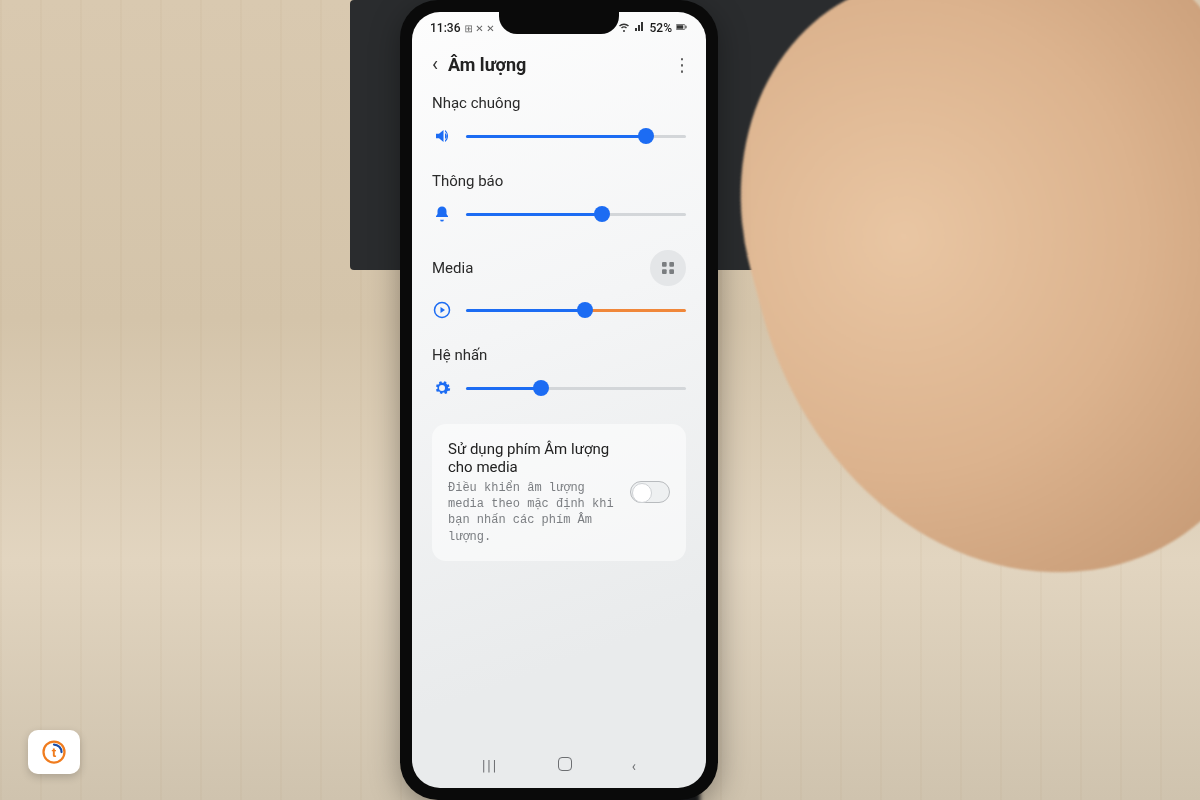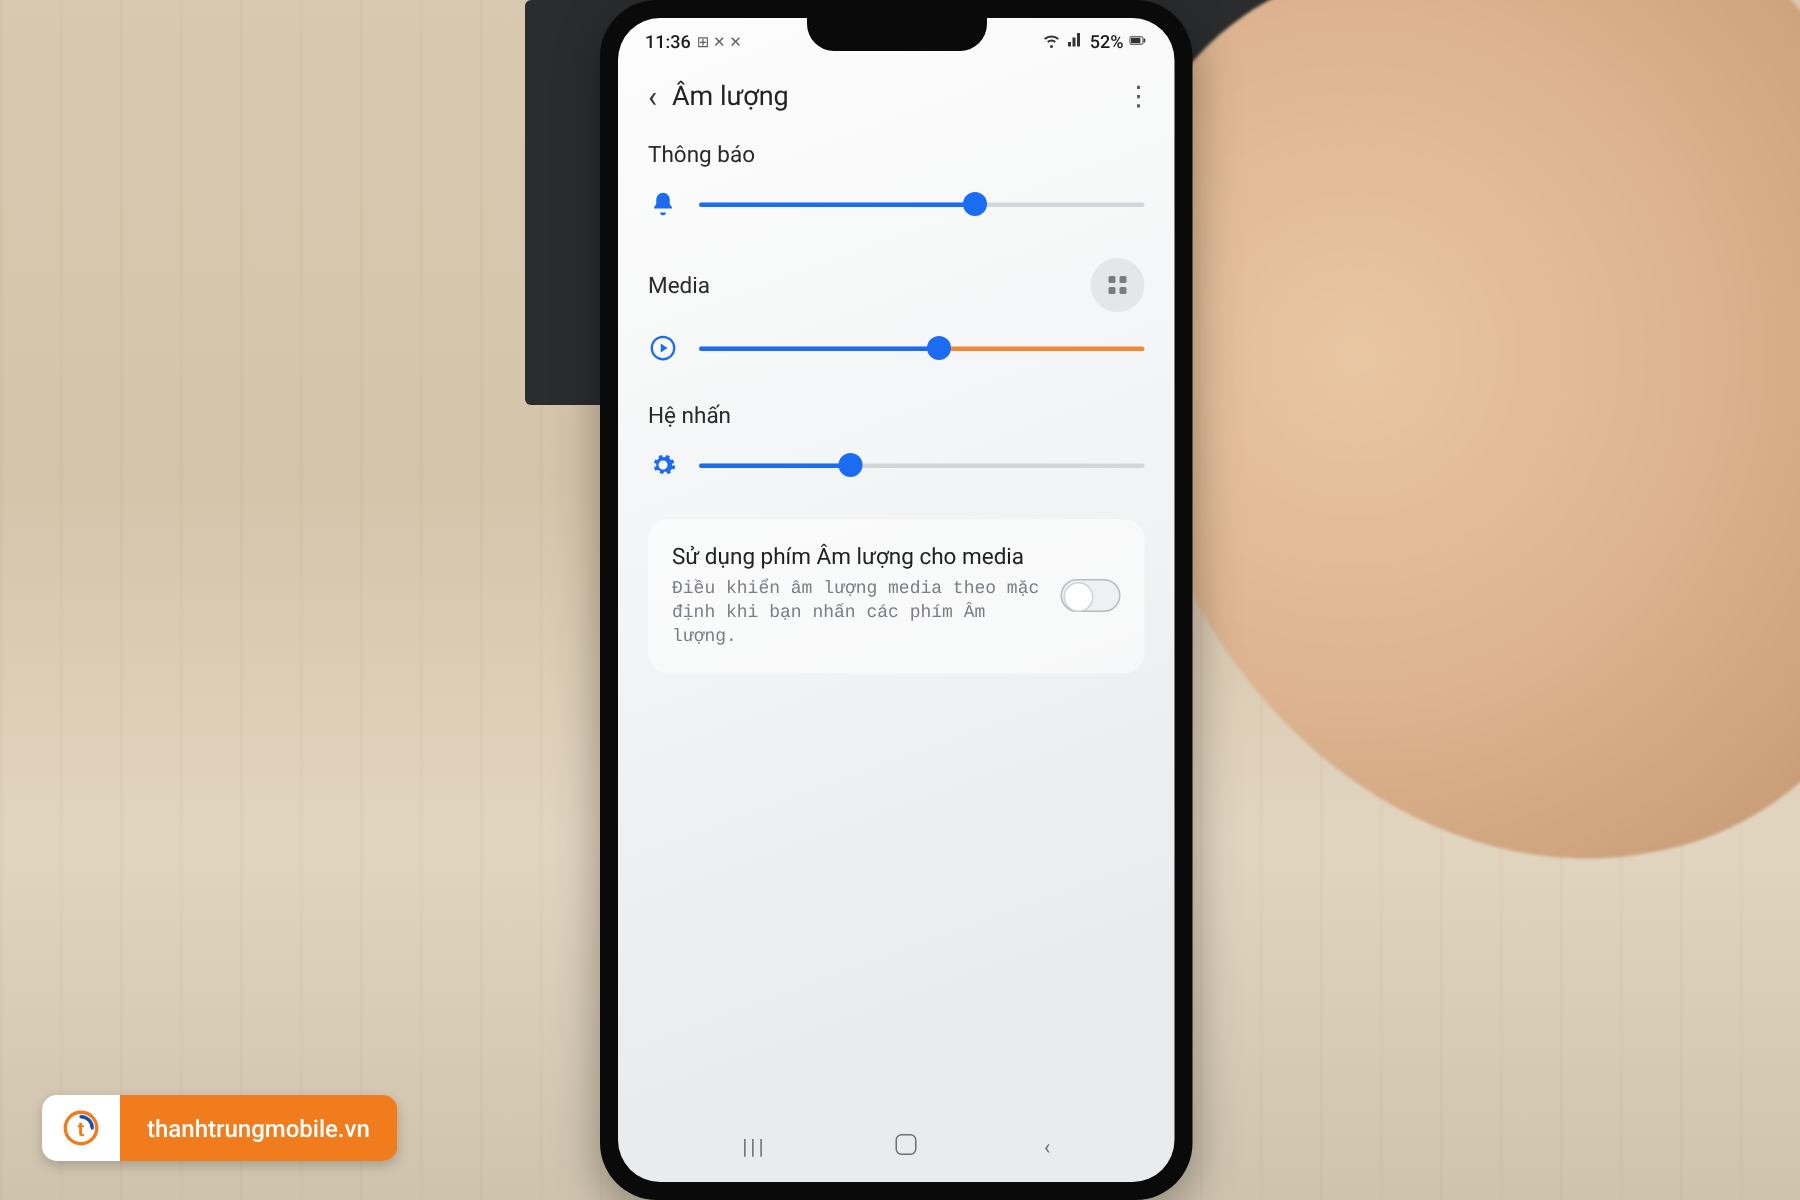--- a/index.html
+++ b/index.html
@@ -36,21 +36,21 @@
     top:-40px; right:-80px;
     width:520px; height:620px;
     background: radial-gradient(circle at 30% 40%, #e9c6a3 0%, #dcb38e 45%, #c99d78 80%);
     border-radius:50% 40% 60% 70%;
     transform:rotate(-15deg);
     filter:blur(1px);
   }
   .phone {
     position:absolute;
     left:400px; top:0;
-    width:395px; height:800px;
+    width:318px; height:800px;
     background:#0a0a0a;
     border-radius:38px;
     padding:12px;
     box-shadow: 0 8px 30px rgba(0,0,0,0.35);
   }
   .screen {
     width:100%; height:100%;
     background: linear-gradient(160deg, #fdfdfd 0%, #f4f5f6 40%, #e9ebec 80%);
     border-radius:28px;
     position:relative;
@@ -70,21 +70,21 @@
     font-size:12px; font-weight:500;
     height:26px;
   }
   .status-left, .status-right { display:flex; align-items:center; gap:4px; }
   .status-right svg { width:12px; height:12px; }
   .header {
     display:flex; align-items:center;
     padding:14px 14px 12px 10px;
   }
   .back-chev { width:26px; text-align:center; font-size:20px; color:#333; }
-  .header-title { font-size:18px; font-weight:400; color:#222; flex:1; }
+  .header-title { font-size:18px; font-weight:700; color:#222; flex:1; }
   .more { width:20px; text-align:center; font-size:18px; color:#555; }
   .content { padding: 6px 20px; }
   .group { margin-bottom:26px; }
   .group-head { display:flex; align-items:center; justify-content:space-between; margin-bottom:14px;}
   .group-label { font-size:15px; color:#2a2a2a; }
   .grid-btn {
     width:36px; height:36px; border-radius:50%;
     background:#e4e6e8;
     display:flex; align-items:center; justify-content:center;
   }
@@ -189,20 +189,36 @@
     </div>
 
     <div class="header">
       <div class="back-chev">‹</div>
       <div class="header-title">Âm lượng</div>
       <div class="more">⋮</div>
     </div>
 
     <div class="content">
 
+      <div class="group">
+        <div class="group-head">
+          <div class="group-label">Nhạc chuông</div>
+        </div>
+        <div class="slider-row">
+          <span class="slider-icon">
+            <svg viewBox="0 0 24 24">
+                <path d="M4 9v6h4l6 5V4L8 9H4zm14.5 3a4.5 4.5 0 00-2.5-4v8a4.5 4.5 0 002.5-4zm-2.5-8v2a8 8 0 010 12v2a10 10 0 000-16z"></path>
+              </svg>
+          </span>
+          <div class="track">
+            <div class="fill" style="width:82%"></div>
+            <div class="thumb" style="left:82%"></div>
+          </div>
+        </div>
+      </div>
 
       <div class="group">
         <div class="group-head">
           <div class="group-label">Thông báo</div>
         </div>
         <div class="slider-row">
           <span class="slider-icon">
             <svg viewBox="0 0 24 24">
                 <path d="M12 2a6 6 0 00-6 6v4l-2 3v1h16v-1l-2-3V8a6 6 0 00-6-6zm0 20a2.5 2.5 0 002.5-2.5h-5A2.5 2.5 0 0012 22z"></path>
               </svg>
@@ -276,14 +292,13 @@
 </div>
 
 <div class="watermark">
   <div class="wm-left">
     <svg viewBox="0 0 40 40">
       <circle cx="20" cy="20" r="14" fill="none" stroke="#f07c1e" stroke-width="3"></circle>
       <path d="M20 10 a10 10 0 0 1 10 10" fill="none" stroke="#1b4ea8" stroke-width="3" stroke-linecap="round"></path>
       <text x="20" y="27" text-anchor="middle" font-size="18" font-weight="700" fill="#f07c1e">t</text>
     </svg>
   </div>
-  <div class="wm-right">thanhtrungmobile.vn</div>
 </div>
 
 </body></html>

